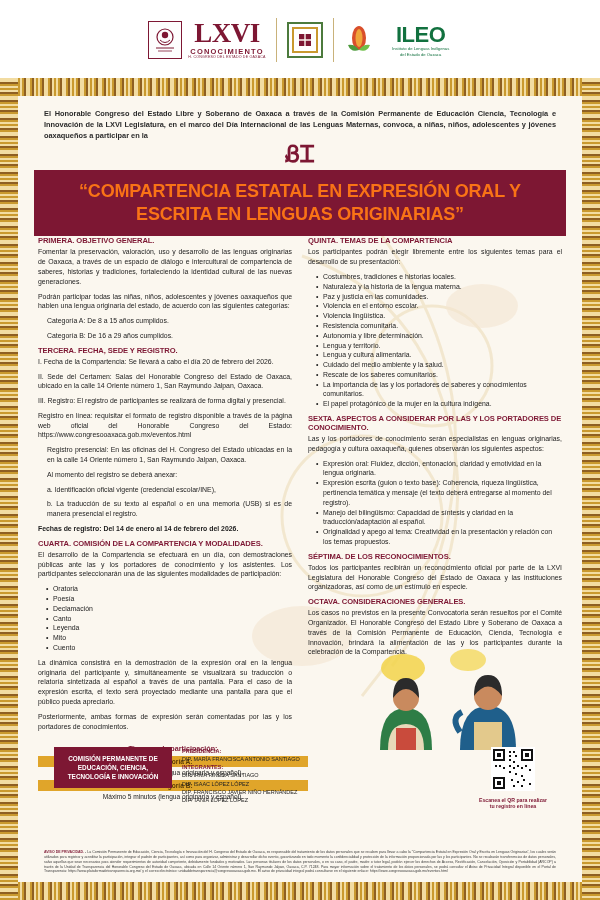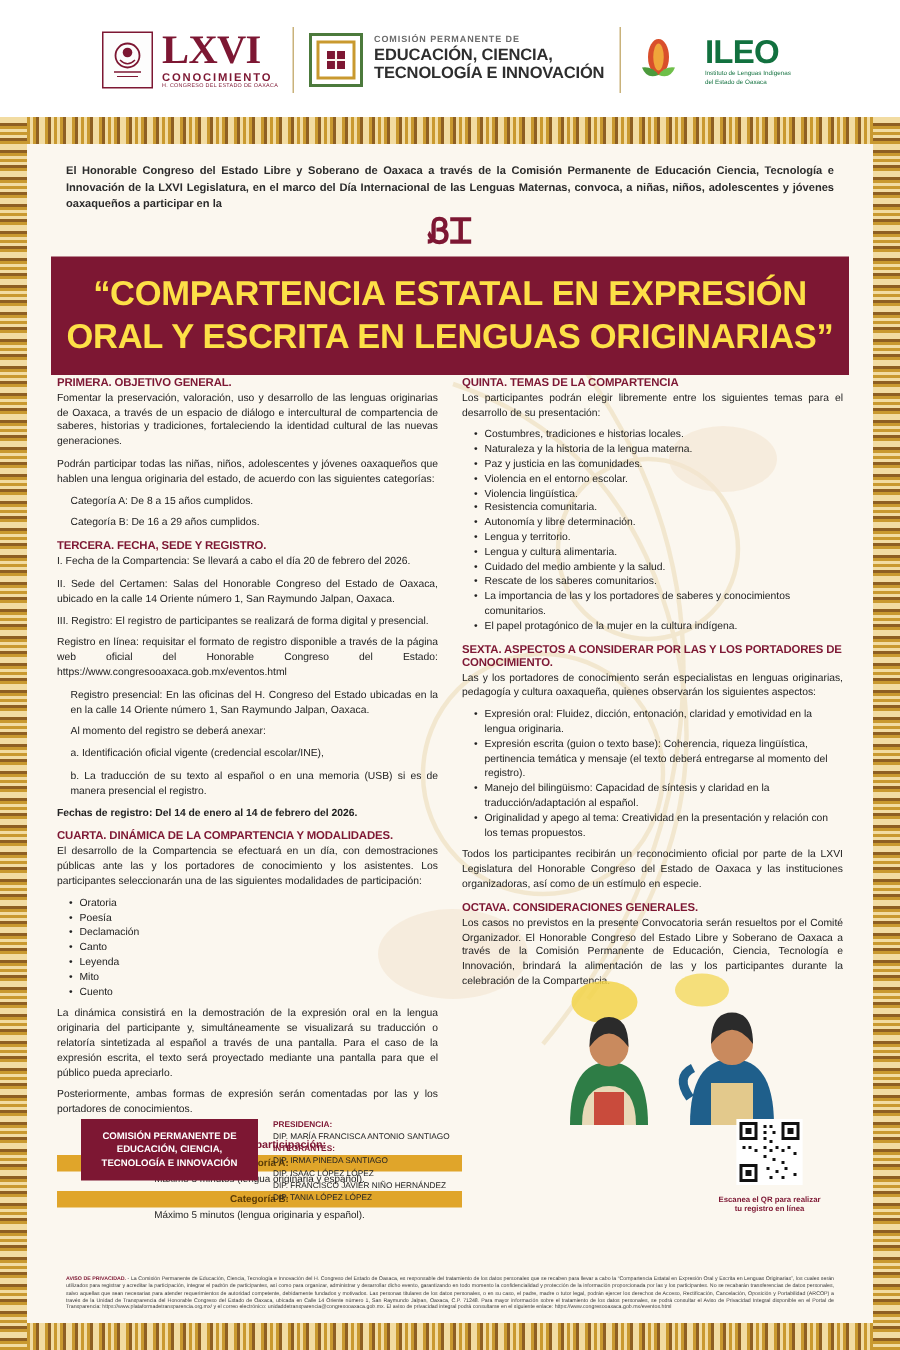--- a/index.html
+++ b/index.html
@@ -14,20 +14,21 @@
 
   
   .header {
     height:78px;
     background:#ffffff;
     display:flex;
     align-items:center;
     justify-content:center;
     gap:10px;
     padding:6px 18px 4px 18px;
+    text-align:center;
   }
   .logo-lxvi { display:flex; align-items:center; gap:6px; }
   .lxvi-seal {
     width:34px; height:38px;
     border:1px solid #7d1733;
     display:flex; align-items:center; justify-content:center;
     background:#fdfdfd;
   }
   .lxvi-seal svg { display:block; }
   .lxvi-text { line-height:1; }
@@ -105,24 +106,24 @@
   .glyph-wrap { text-align:center; margin-top:2px; }
   .glyph {
     font-size:23px; color:#7d1733; font-weight:bold;
     font-family:"Liberation Serif", serif; line-height:1;
   }
 
   
   .title-banner {
     margin:4px 16px 0 16px;
     background:#7d1733;
-    color:#fde047;
+    color:#f97316;
     text-align:center;
     padding:10px 8px 11px 8px;
-    font-size:23px;
+    font-size:18px;
     font-weight:bold;
     line-height:1.25;
     font-family:"Liberation Sans", sans-serif;
     letter-spacing:-0.2px;
     position:relative;
     z-index:2;
   }
 
   
   .cols {
@@ -199,25 +200,20 @@
 
   <div class="vdiv"></div>
 
   <div class="logo-ccti">
     <svg class="ccti-mark" viewBox="0 0 36 36">
       <rect x="1" y="1" width="34" height="34" fill="none" stroke="#4c7a3c" stroke-width="2"></rect>
       <rect x="6" y="6" width="24" height="24" fill="none" stroke="#c9992f" stroke-width="2"></rect>
       <rect x="12" y="12" width="12" height="12" fill="#7d1733"></rect>
       <path d="M18 12 v12 M12 18 h12" stroke="#fbf7ef" stroke-width="1.4"></path>
     </svg>
-    <div class="ccti-text">
-      <div class="ccti-top">COMISIÓN PERMANENTE DE</div>
-      <div class="ccti-main">EDUCACIÓN, CIENCIA,</div>
-      <div class="ccti-main">TECNOLOGÍA E INNOVACIÓN</div>
-    </div>
   </div>
 
   <div class="vdiv"></div>
 
   <div class="logo-ileo">
     <svg class="ileo-mark" viewBox="0 0 30 34">
       <ellipse cx="15" cy="15" rx="7" ry="12" fill="#d94f2b"></ellipse>
       <ellipse cx="15" cy="15" rx="3.5" ry="9" fill="#f0a53a"></ellipse>
       <path d="M15 27 q-8 3 -11 -5 q7 -1 11 5z" fill="#4c9a3c"></path>
       <path d="M15 27 q8 3 11 -5 q-7 -1 -11 5z" fill="#6fbf4a"></path>
@@ -272,21 +268,21 @@
         <p class="t">I. Fecha de la Compartencia: Se llevará a cabo el día 20 de febrero del 2026.</p>
         <p class="t">II. Sede del Certamen: Salas del Honorable Congreso del Estado de Oaxaca, ubicado en la calle 14 Oriente número 1, San Raymundo Jalpan, Oaxaca.</p>
         <p class="t">III. Registro: El registro de participantes se realizará de forma digital y presencial.</p>
         <p class="t">Registro en línea: requisitar el formato de registro disponible a través de la página web oficial del Honorable Congreso del Estado: https://www.congresooaxaca.gob.mx/eventos.html</p>
         <p class="t ind">Registro presencial: En las oficinas del H. Congreso del Estado ubicadas en la en la calle 14 Oriente número 1, San Raymundo Jalpan, Oaxaca.</p>
         <p class="t ind">Al momento del registro se deberá anexar:</p>
         <p class="t ind">a. Identificación oficial vigente (credencial escolar/INE),</p>
         <p class="t ind">b. La traducción de su texto al español o en una memoria (USB) si es de manera presencial el registro.</p>
         <p class="t bold">Fechas de registro: Del 14 de enero al 14 de febrero del 2026.</p>
 
-        <div class="h">CUARTA. DINÁMICA DE LA COMPARTENCIA Y MODALIDADES.</div>
+        <div class="h">CUARTA. COMISIÓN DE LA COMPARTENCIA Y MODALIDADES.</div>
         <p class="t">El desarrollo de la Compartencia se efectuará en un día, con demostraciones públicas ante las y los portadores de conocimiento y los asistentes. Los participantes seleccionarán una de las siguientes modalidades de participación:</p>
         <ul class="dash">
           <li>Oratoria</li>
           <li>Poesía</li>
           <li>Declamación</li>
           <li>Canto</li>
           <li>Leyenda</li>
           <li>Mito</li>
           <li>Cuento</li>
         </ul>
@@ -315,20 +311,21 @@
 
         <div class="h">SEXTA. ASPECTOS A CONSIDERAR POR LAS Y LOS PORTADORES DE CONOCIMIENTO.</div>
         <p class="t">Las y los portadores de conocimiento serán especialistas en lenguas originarias, pedagogía y cultura oaxaqueña, quienes observarán los siguientes aspectos:</p>
         <ul class="dash">
           <li>Expresión oral: Fluidez, dicción, entonación, claridad y emotividad en la lengua originaria.</li>
           <li>Expresión escrita (guion o texto base): Coherencia, riqueza lingüística, pertinencia temática y mensaje (el texto deberá entregarse al momento del registro).</li>
           <li>Manejo del bilingüismo: Capacidad de síntesis y claridad en la traducción/adaptación al español.</li>
           <li>Originalidad y apego al tema: Creatividad en la presentación y relación con los temas propuestos.</li>
         </ul>
 
+        <div class="h">SÉPTIMA. DE LOS RECONOCIMIENTOS.</div>
         <p class="t">Todos los participantes recibirán un reconocimiento oficial por parte de la LXVI Legislatura del Honorable Congreso del Estado de Oaxaca y las instituciones organizadoras, así como de un estímulo en especie.</p>
 
         <div class="h">OCTAVA. CONSIDERACIONES GENERALES.</div>
         <p class="t">Los casos no previstos en la presente Convocatoria serán resueltos por el Comité Organizador. El Honorable Congreso del Estado Libre y Soberano de Oaxaca a través de la Comisión Permanente de Educación, Ciencia, Tecnología e Innovación, brindará la alimentación de las y los participantes durante la celebración de la Compartencia.</p>
       </div>
     </div>
 
     <div class="tiempos">
       <div class="tiempos-title">Tiempos de participación:</div>
       <div class="cat-bar">Categoría A:</div>

